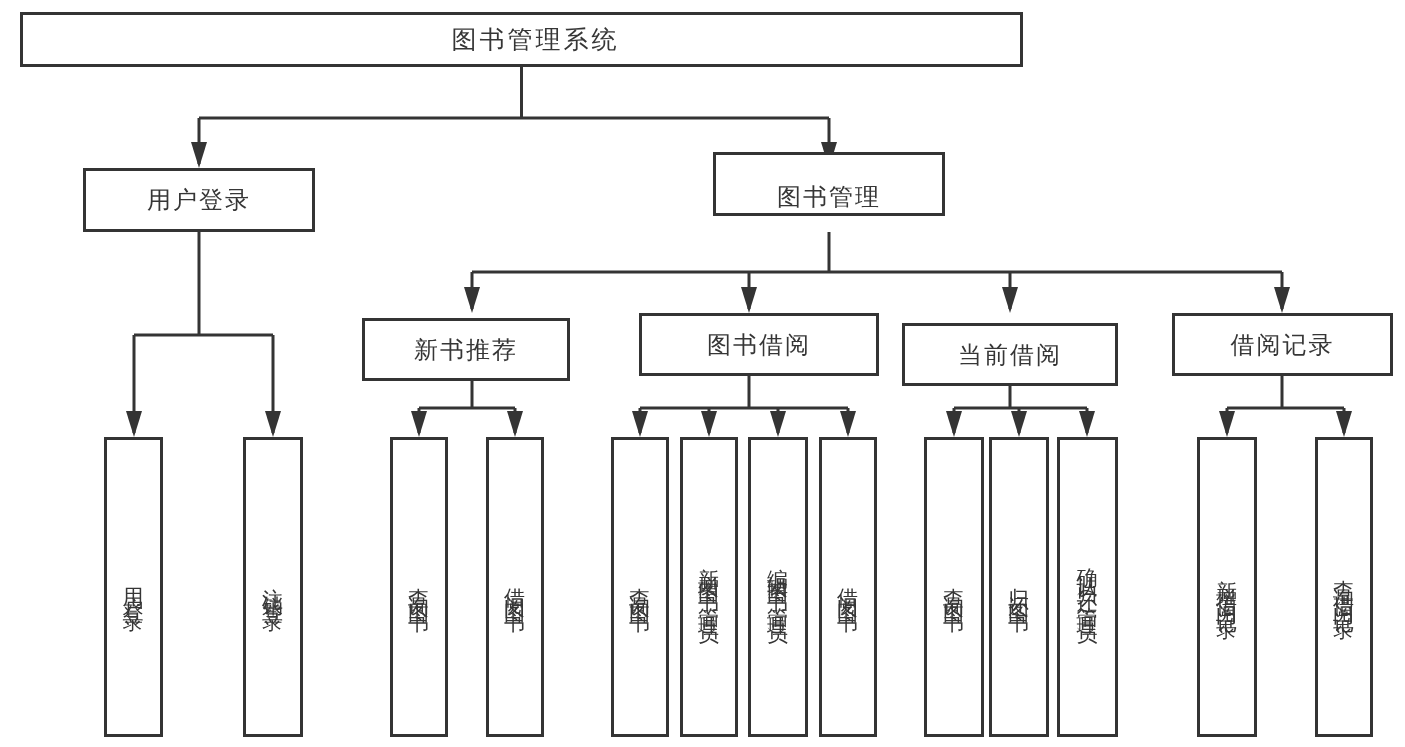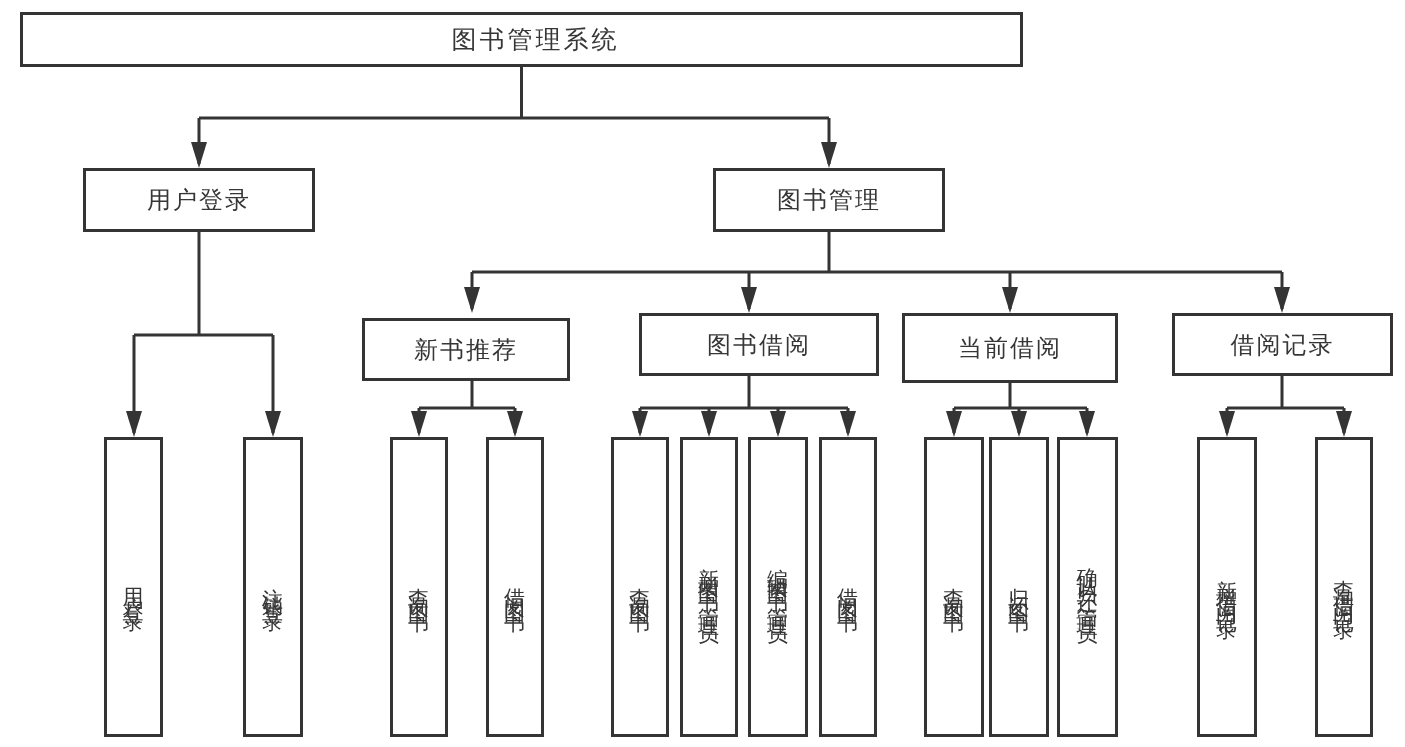--- a/index.html
+++ b/index.html
@@ -94,31 +94,31 @@
     </g>
   </svg>
 
   <div class="box" style="left:20px; top:12px; width:1003px; height:55px;">
     <span class="hlabel root-label">图书管理系统</span>
   </div>
 
   <div class="box" style="left:83px; top:168px; width:232px; height:64px;">
     <span class="hlabel">用户登录</span>
   </div>
-  <div class="box" style="left:713px; top:168px; width:232px; height:64px;">
+  <div class="box" style="left:713px; top:152px; width:232px; height:64px;align-items:flex-end;">
     <span class="hlabel">图书管理</span>
   </div>
 
   <div class="box" style="left:362px; top:318px; width:208px; height:63px;">
     <span class="hlabel">新书推荐</span>
   </div>
   <div class="box" style="left:639px; top:313px; width:240px; height:63px;">
     <span class="hlabel">图书借阅</span>
   </div>
-  <div class="box" style="left:902px; top:313px; width:216px; height:70px;">
+  <div class="box" style="left:902px; top:323px; width:216px; height:63px;">
     <span class="hlabel">当前借阅</span>
   </div>
   <div class="box" style="left:1172px; top:313px; width:221px; height:63px;">
     <span class="hlabel">借阅记录</span>
   </div>
 
   <div class="box" style="left:104px; top:437px; width:59px; height:300px;">
     <span class="vlabel">用户登录</span>
   </div>
   <div class="box" style="left:243px; top:437px; width:60px; height:300px;">

